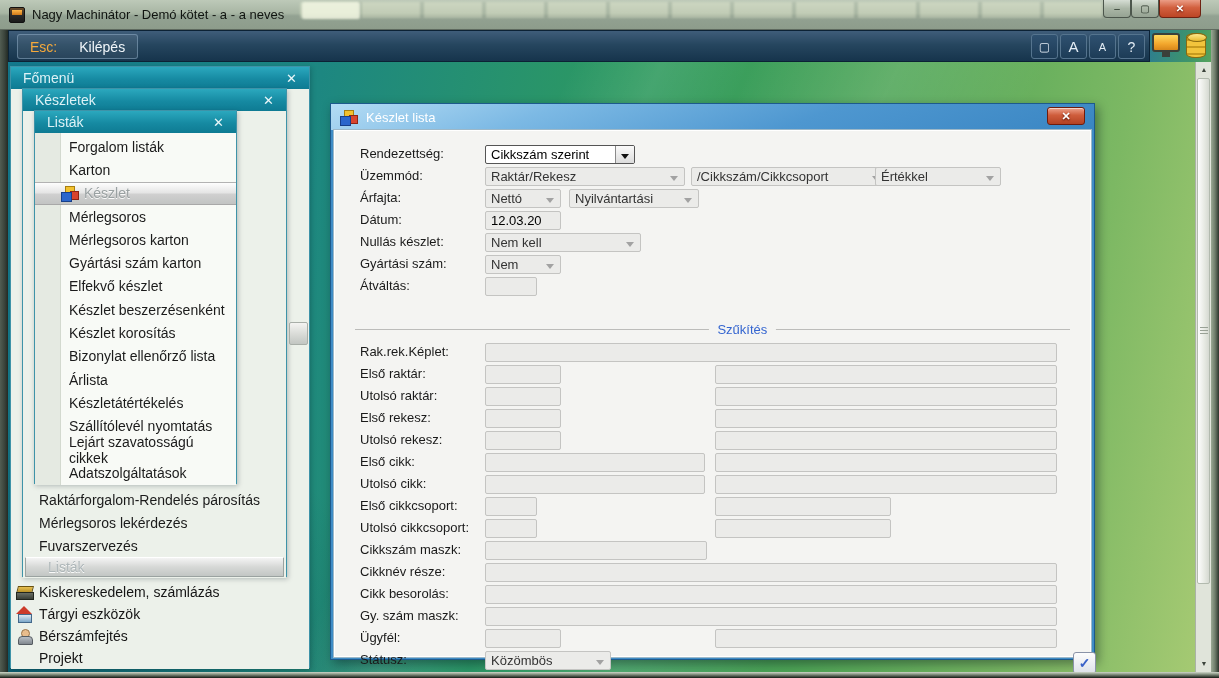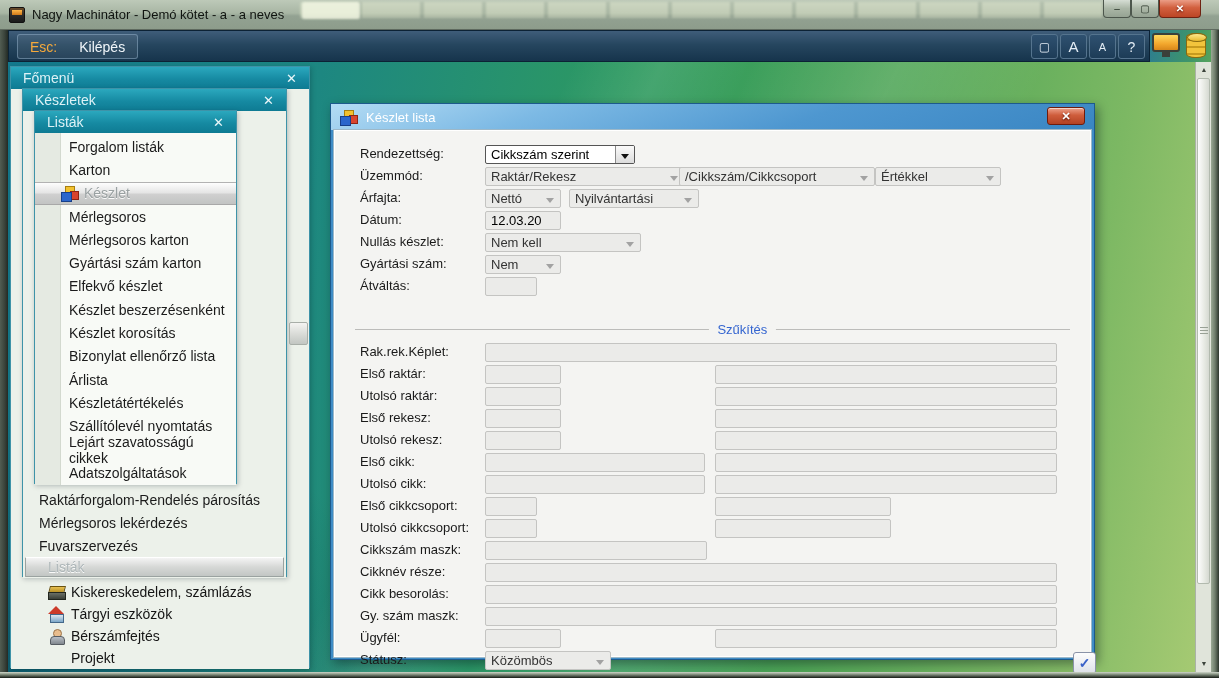--- a/index.html
+++ b/index.html
@@ -92,21 +92,21 @@
   .cubes::after { left:0; top:6px; width:9px; height:8px; background:#2b66cc; border:1px solid #173f8a; }
   .cubes .c3 { left:9px; top:5px; width:9px; height:9px; background:#d9442e; border:1px solid #8f2414; }
 
   .klist { position:absolute; left:0; right:0; top:377px; }
   .klist .mitem { padding-left:16px; height:23px; }
   .footer-btn { position:absolute; left:2px; right:2px; top:446px; height:20px; line-height:19px; padding-left:22px;
     font-size:14px; color:#adb6b8; text-shadow:0 1px 0 rgba(255,255,255,.9);
     background:linear-gradient(180deg,#f4f4f4 0%,#d6d8d6 50%,#c2c6c4 100%);
     border:1px solid #9aa2a0; border-top-color:#ffffff; border-radius:1px; }
 
-  .flist { position:absolute; left:0; right:0; top:492px;padding-left:32px; }
+  .flist { position:absolute; left:0; right:0; top:492px; }
   .flist .fitem { position:relative; height:22px; display:flex; align-items:center; padding-left:28px; font-size:14px; color:#141414; }
   .flist .fi-icon { position:absolute; left:5px; top:3px; width:17px; height:16px; }
   
   .icon-cash .fi-icon::before { content:""; position:absolute; left:1px; top:2px; width:14px; height:6px;
     background:linear-gradient(180deg,#e8c050,#b08820); transform:skewX(-14deg); border:1px solid #6a5210; }
   .icon-cash .fi-icon::after { content:""; position:absolute; left:0; top:8px; width:16px; height:6px;
     background:linear-gradient(180deg,#6a6f66,#3a3f38); border:1px solid #22261f; }
   
   .icon-house .fi-icon::before { content:""; position:absolute; left:0; top:0; width:0; height:0;
     border-left:8px solid transparent; border-right:8px solid transparent; border-bottom:8px solid #cc3b2a; }
@@ -350,21 +350,21 @@
       </div>
       <div class="dbody">
 
         <div class="drow" style="top:14px">
           <span class="dlabel">Rendezettség:</span>
           <span class="dd dd-on" style="left:150px;width:150px"><span>Cikkszám szerint</span></span>
         </div>
         <div class="drow" style="top:36px">
           <span class="dlabel">Üzemmód:</span>
           <span class="dd" style="left:150px;width:200px"><span>Raktár/Rekesz</span></span>
-          <span class="dd" style="left:344px;width:196px"><span>/Cikkszám/Cikkcsoport</span></span>
+          <span class="dd" style="left:356px;width:196px"><span>/Cikkszám/Cikkcsoport</span></span>
           <span class="dd" style="left:540px;width:126px"><span>Értékkel</span></span>
         </div>
         <div class="drow" style="top:58px">
           <span class="dlabel">Árfajta:</span>
           <span class="dd" style="left:150px;width:76px"><span>Nettó</span></span>
           <span class="dd" style="left:234px;width:130px"><span>Nyilvántartási</span></span>
         </div>
         <div class="drow" style="top:80px">
           <span class="dlabel">Dátum:</span>
           <span class="fld" style="left:150px;width:76px;color:#000"><span>12.03.20</span></span>

